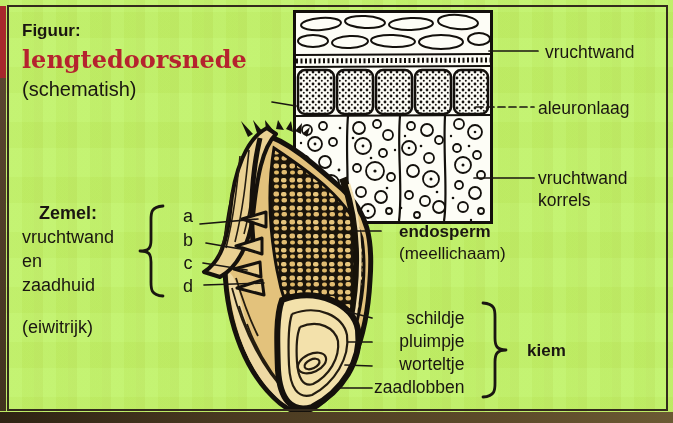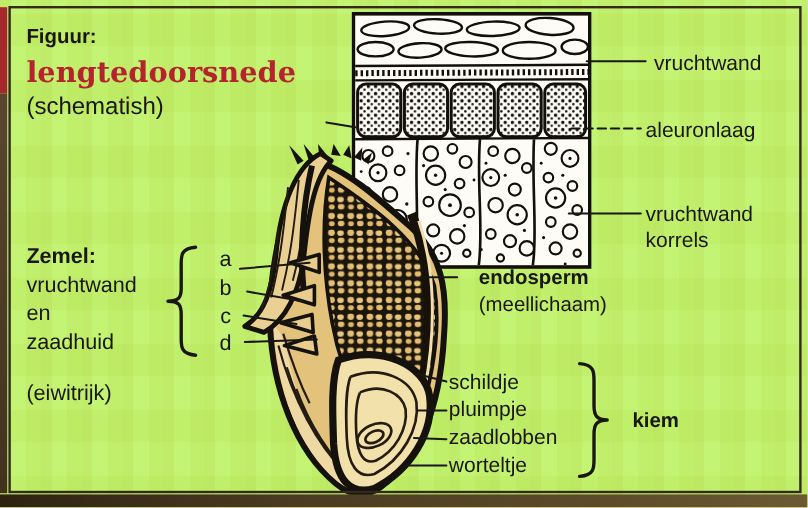--- a/index.html
+++ b/index.html
@@ -22,29 +22,29 @@
   .edge-left-dark{position:absolute;left:0;top:78px;width:6px;height:333px;background:linear-gradient(180deg,#5a4630,#41321f);}
   .edge-bottom{position:absolute;left:0;bottom:0;width:673px;height:11px;
     background:linear-gradient(90deg,#2e2313,#4a3a21 35%,#5d4b2a 75%,#6b5a33);}
   
   .title-block{position:absolute;left:22px;top:22px;line-height:1;}
   .fig-heading{font-size:17px;font-weight:bold;margin-bottom:7px;}
   .fig-title{font-family:"DejaVu Serif",serif;font-weight:bold;font-size:24px;line-height:27px;color:#b5232e;}
   .fig-subtitle{font-size:20px;margin-top:6px;}
   
   .zemel-block{position:absolute;left:22px;top:201px;font-size:18px;line-height:24px;}
-  .zemel-heading{font-weight:bold;}
+  .zemel-heading{font-weight:bold;text-align:center;}
   .zemel-note{position:absolute;left:22px;top:317px;font-size:18px;}
   .marker{position:absolute;font-size:18px;width:18px;text-align:center;}
   
   .lbl{position:absolute;font-size:17.5px;white-space:nowrap;}
   .lbl-multiline{line-height:22px;}
   .endo-block{position:absolute;left:383px;top:221px;font-size:17px;line-height:22px;white-space:nowrap;margin-left:16px;}
   .endo-main{font-weight:bold;}
-  .kiem-list{position:absolute;left:374px;top:307px;font-size:17.5px;line-height:23px;white-space:nowrap;}
+  .kiem-list{position:absolute;left:374px;top:307px;font-size:17.5px;line-height:23px;white-space:nowrap;text-align:right;}
   .kiem-label{position:absolute;left:527px;top:341px;font-size:17px;font-weight:bold;}
   svg{display:block;}
   .abs{position:absolute;}
   .overlay{pointer-events:none;}
 </style>
 </head>
 <body>
 
 <div class="canvas">
   <div class="paper-texture"></div>
@@ -282,17 +282,17 @@
   </div>
 
   <div class="endo-block">
     <div class="endo-main">endosperm</div>
     <div>(meellichaam)</div>
   </div>
 
   <div class="kiem-list">
     <div>schildje</div>
     <div>pluimpje</div>
+    <div>worteltje</div>
     <div>zaadlobben</div>
-    <div>worteltje</div>
   </div>
   <div class="kiem-label">kiem</div>
 </div>
 
 </body></html>

